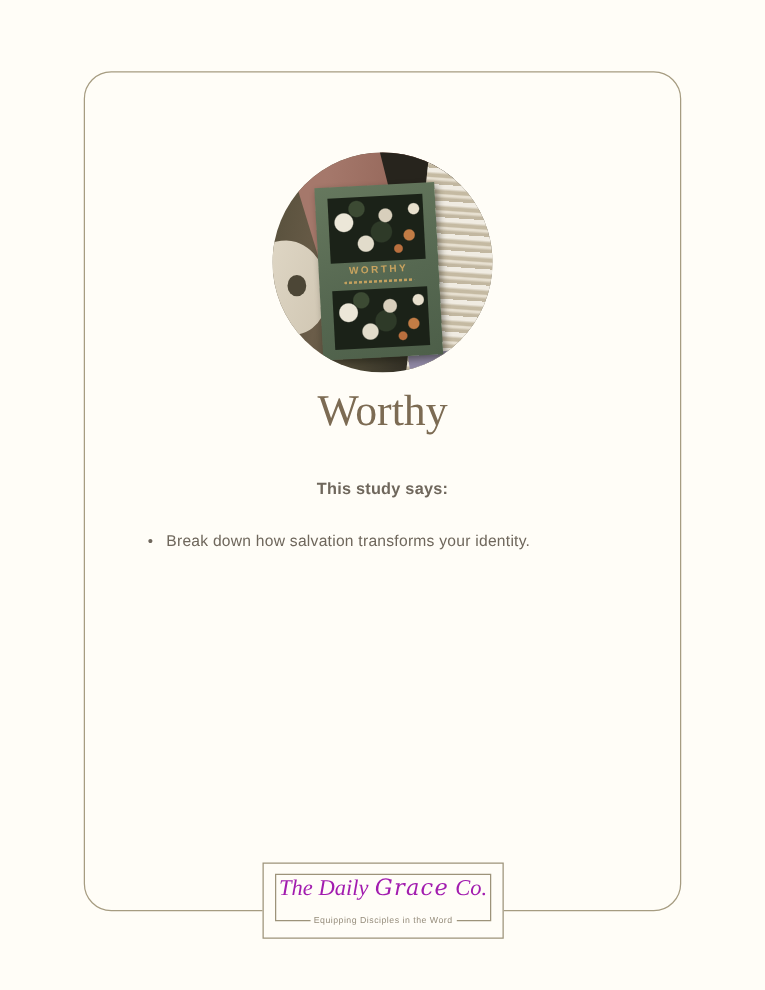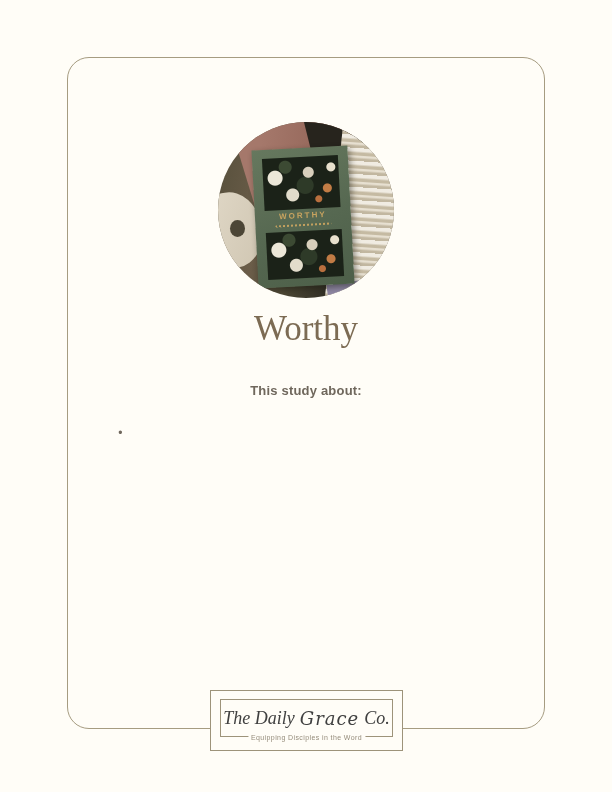--- a/index.html
+++ b/index.html
@@ -70,23 +70,23 @@
     font-size:12.5px; line-height:15.5px; letter-spacing:.2px; }
   .dot { flex:none; width:25px; text-align:center; }
   .dot::before { content:"•"; font-size:12px; }
   .btext { white-space:pre-line; }
   
   .logo { position:absolute; left:210px; top:690px; width:193px; height:61px;
     background:#fffdf7; border:1px solid #9d937a; }
   .logo-inner { position:absolute; left:9px; right:9px; top:8px; bottom:13px;
     border:1px solid #9d937a; }
   .brand { position:absolute; left:0; right:0; top:0; bottom:0;
-    display:flex; align-items:center; justify-content:center; gap:5px;
+    display:flex; align-items:flex-start; justify-content:center; gap:5px;
     font-family:"Liberation Serif", serif; font-style:italic;
-    font-size:18px; color:#404040; white-space:nowrap; }
+    font-size:18px; color:#a21caf; white-space:nowrap; }
   .brand .script { font-family:"DejaVu Serif", serif; font-style:italic;
     letter-spacing:1px; }
   .tagline { position:absolute; left:50%; bottom:-1px; transform:translate(-50%,50%);
     background:#fffdf7; padding:0 3px; font-size:7px; letter-spacing:.4px;
     color:#968d7c; white-space:nowrap; }
 </style>
 </head>
 <body>
 
 <div class="page">
@@ -104,25 +104,26 @@
     <div class="ph-book">
       <div class="panel top"></div>
       <div class="book-title">WORTHY</div>
       <div class="book-squiggle"></div>
       <div class="panel bottom"></div>
     </div>
   </div>
 
   <h1 class="title">Worthy</h1>
 
-  <div class="subheading">This study about:</div>
+  <div class="subheading">This study says:</div>
 
   <div class="bullets">
     <div class="bullet">
       <span class="dot"></span>
+      <span class="btext">Break down how salvation transforms your identity.</span>
     </div>
   </div>
 
   <div class="logo">
     <div class="logo-inner">
       <div class="brand">
         <span>The Daily</span>
         <span class="script">Grace</span>
         <span>Co.</span>
       </div>

